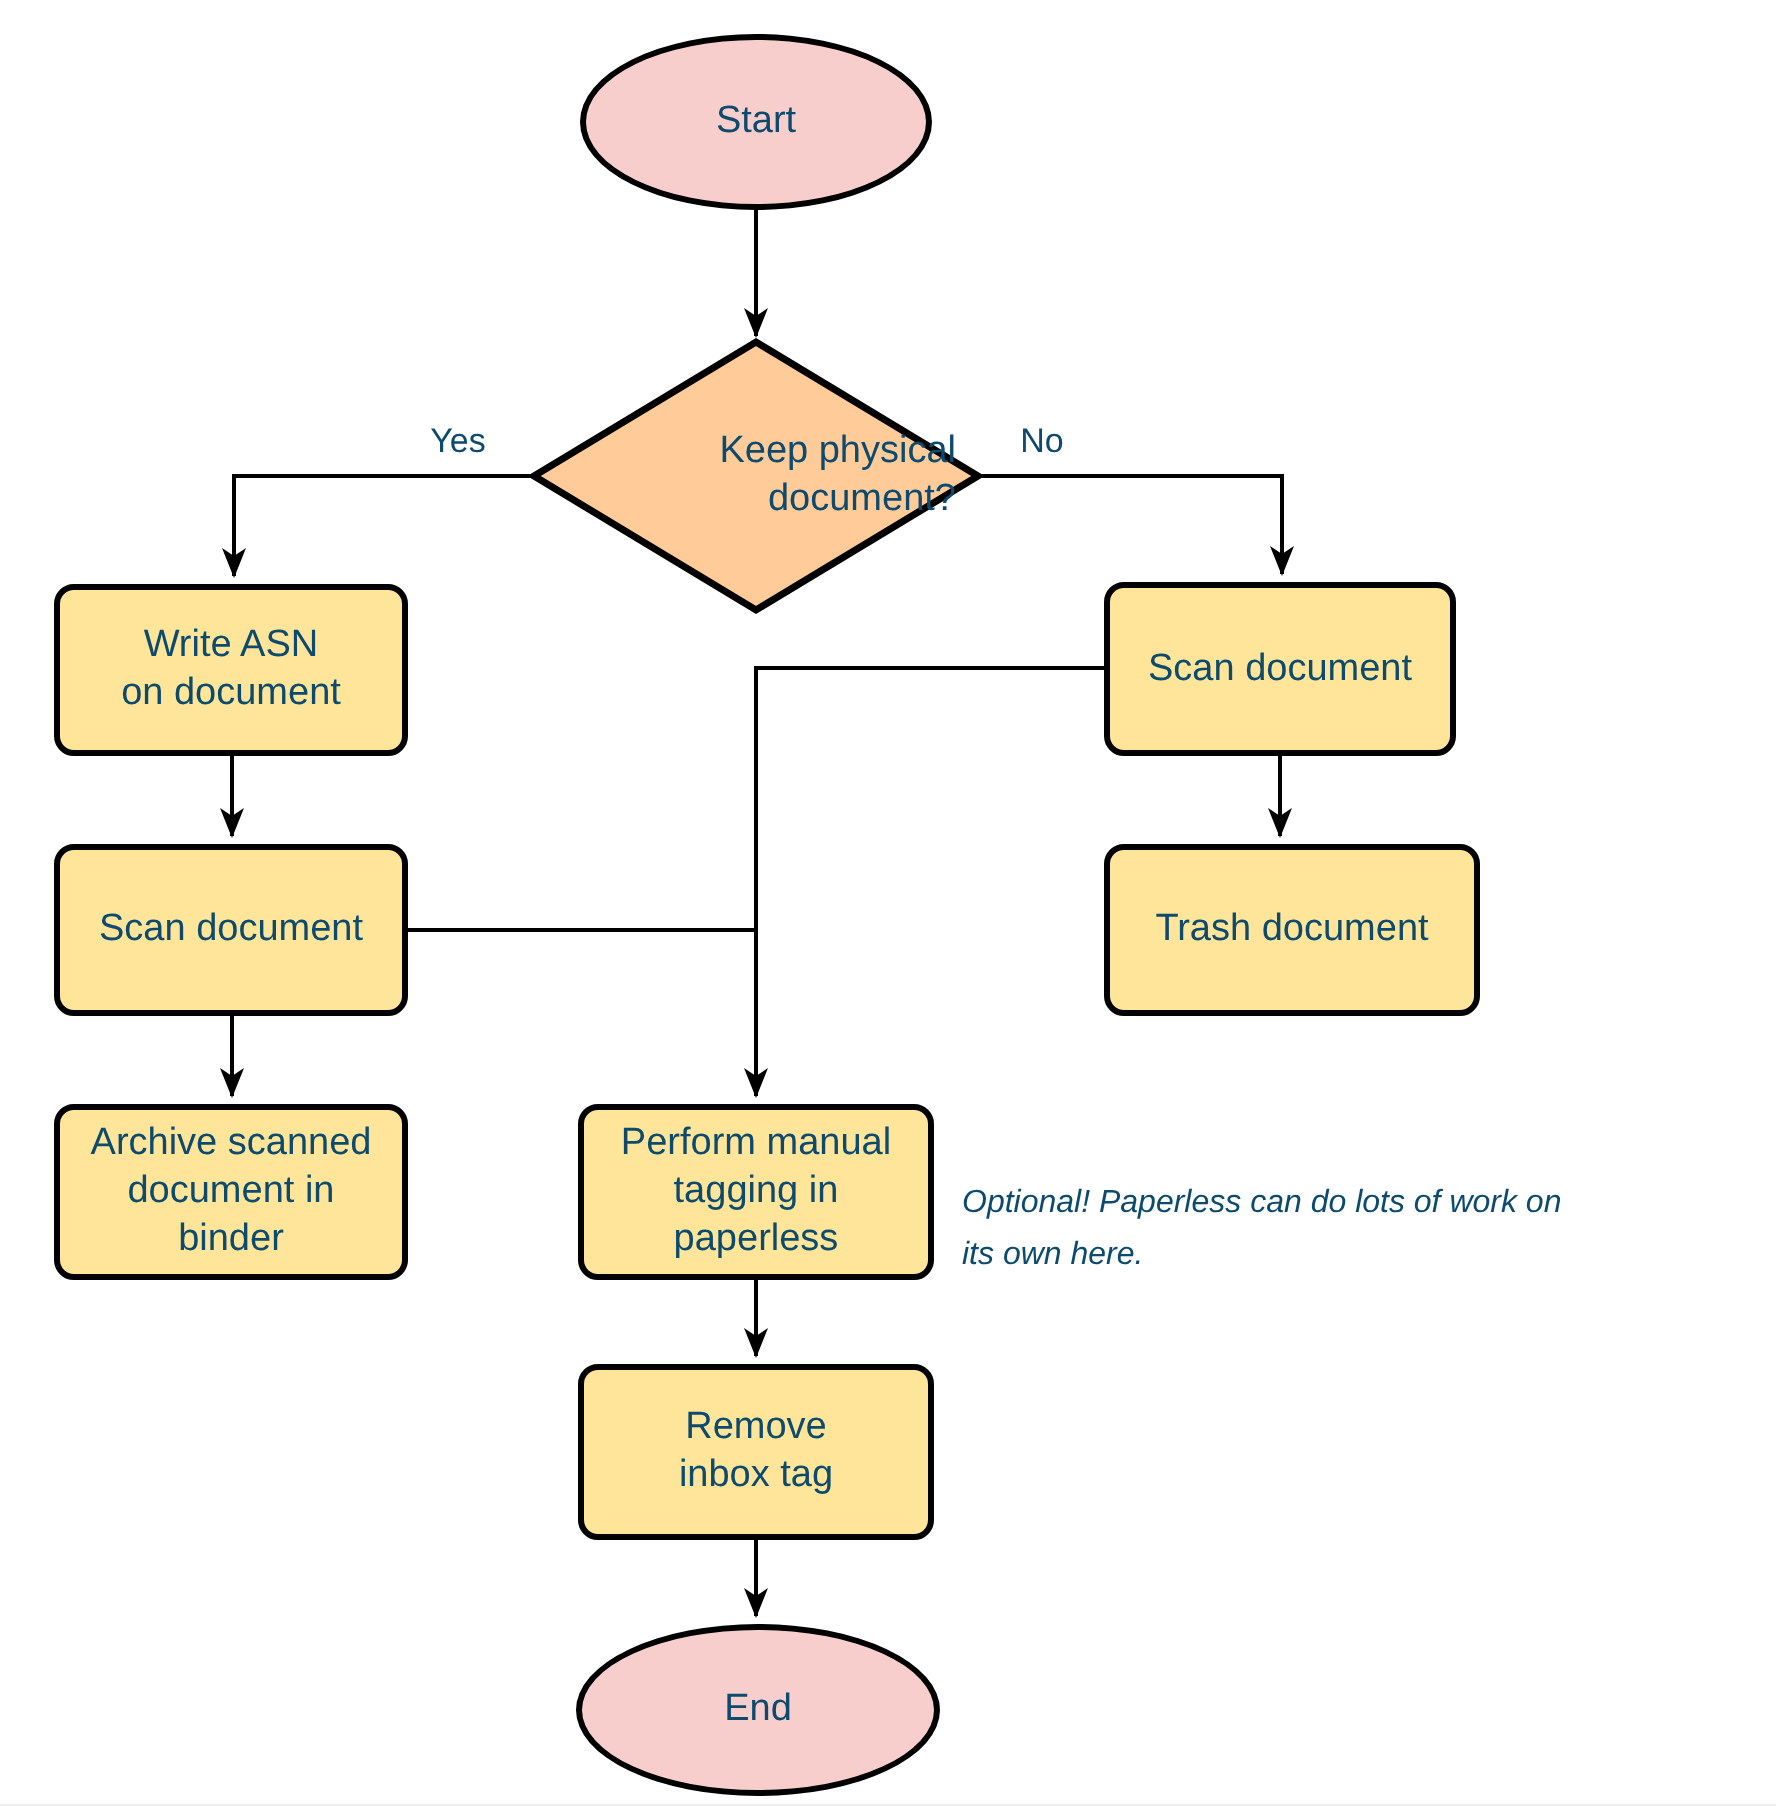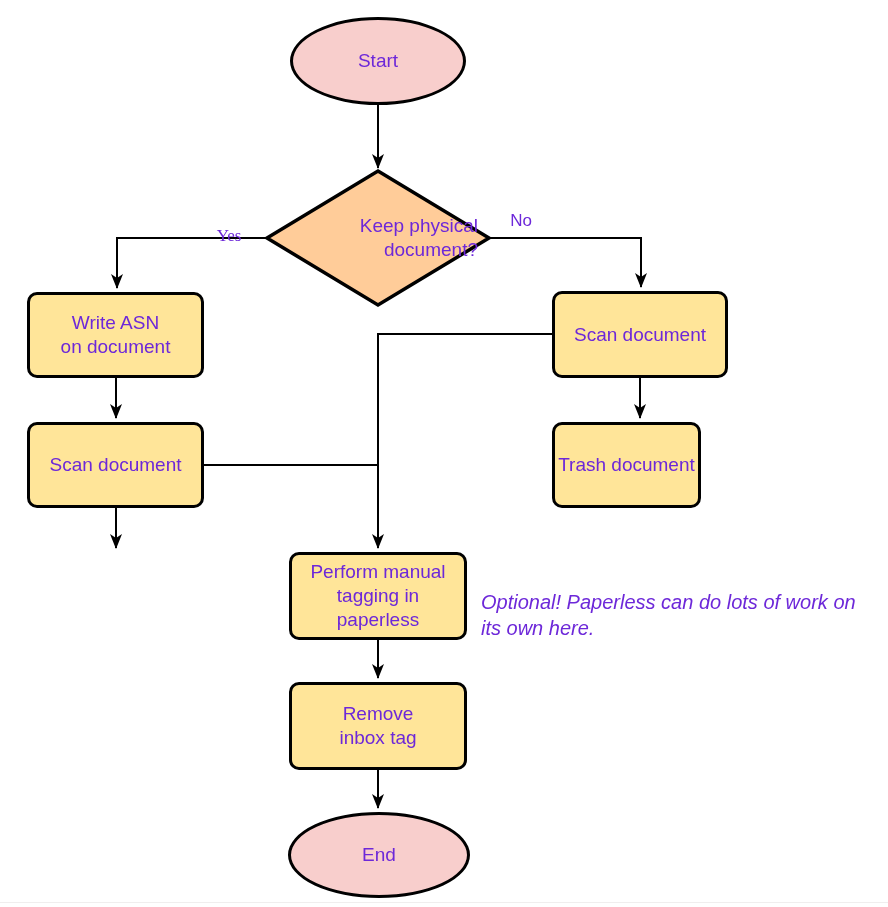--- a/index.html
+++ b/index.html
@@ -3,21 +3,21 @@
 <meta charset="utf-8">
 <style>
   html, body { margin: 0; padding: 0; background: #ffffff; }
   .canvas {
     position: relative;
     width: 888px;
     height: 907px;
     background: #ffffff;
     overflow: hidden;
     font-family: "Liberation Sans", "DejaVu Sans", sans-serif;
-    color: #6d28d9;
+    color: #0c4a6e;
   }
   svg.wires { position: absolute; left: 0; top: 0; }
   .wires polyline { fill: none; stroke: #000; stroke-width: 2; }
   .decision-shape {
     fill: var(--decision-fill, #ffcc99);
     stroke: #000;
     stroke-width: 3.5;
   }
   .node {
     position: absolute;
@@ -48,21 +48,21 @@
     white-space: pre-line;
   }
   .edge-label {
     position: absolute;
     font-size: 17px;
     line-height: 20px;
     text-align: center;
   }
   .note {
     position: absolute;
-    font-size: 20px;
+    font-size: 16px;
     line-height: 26px;
     font-style: italic;
     text-align: left;
     white-space: pre-line;
   }
   .bottom-divider {
     position: absolute;
     left: 0; top: 902px;
     width: 888px; height: 1px;
     background: #f0eeee;
@@ -101,29 +101,32 @@
     <polyline points="378,770 378,808" marker-end="url(#arrow)"></polyline>
 
     <polygon class="decision-shape" points="378,171 489,238 378,305 267,238"></polygon>
   </svg>
 
   <div class="node terminator" style="left:290px; top:17px; width:176px; height:88px;">Start</div>
 
   <div class="decision-label" style="left:278px; top:214px; width:200px;text-align:right;">Keep physical
 document?</div>
 
-  <div class="edge-label" style="left:205px; top:226px; width:48px;font-family:Liberation Serif, serif;">Yes</div>
+  <div class="edge-label" style="left:205px; top:211px; width:48px;">Yes</div>
   <div class="edge-label" style="left:501px; top:211px; width:40px;">No</div>
 
   <div class="node process" style="left:27px; top:292px; width:177px; height:86px;">Write ASN
 on document</div>
   <div class="node process" style="left:27px; top:422px; width:177px; height:86px;">Scan document</div>
+  <div class="node process" style="left:27px; top:552px; width:177px; height:88px;">Archive scanned
+document in
+binder</div>
 
   <div class="node process" style="left:552px; top:291px; width:176px; height:87px;">Scan document</div>
-  <div class="node process" style="left:552px; top:422px; width:149px; height:86px;">Trash document</div>
+  <div class="node process" style="left:552px; top:422px; width:188px; height:86px;">Trash document</div>
 
   <div class="node process" style="left:289px; top:552px; width:178px; height:88px;">Perform manual
 tagging in
 paperless</div>
   <div class="node terminator" style="left:288px; top:812px; width:182px; height:86px;">End</div>
 
   <div class="node process" style="left:289px; top:682px; width:178px; height:88px;">Remove
 inbox tag</div>
 
   <div class="note" style="left:481px; top:589px; width:407px;">Optional! Paperless can do lots of work on

